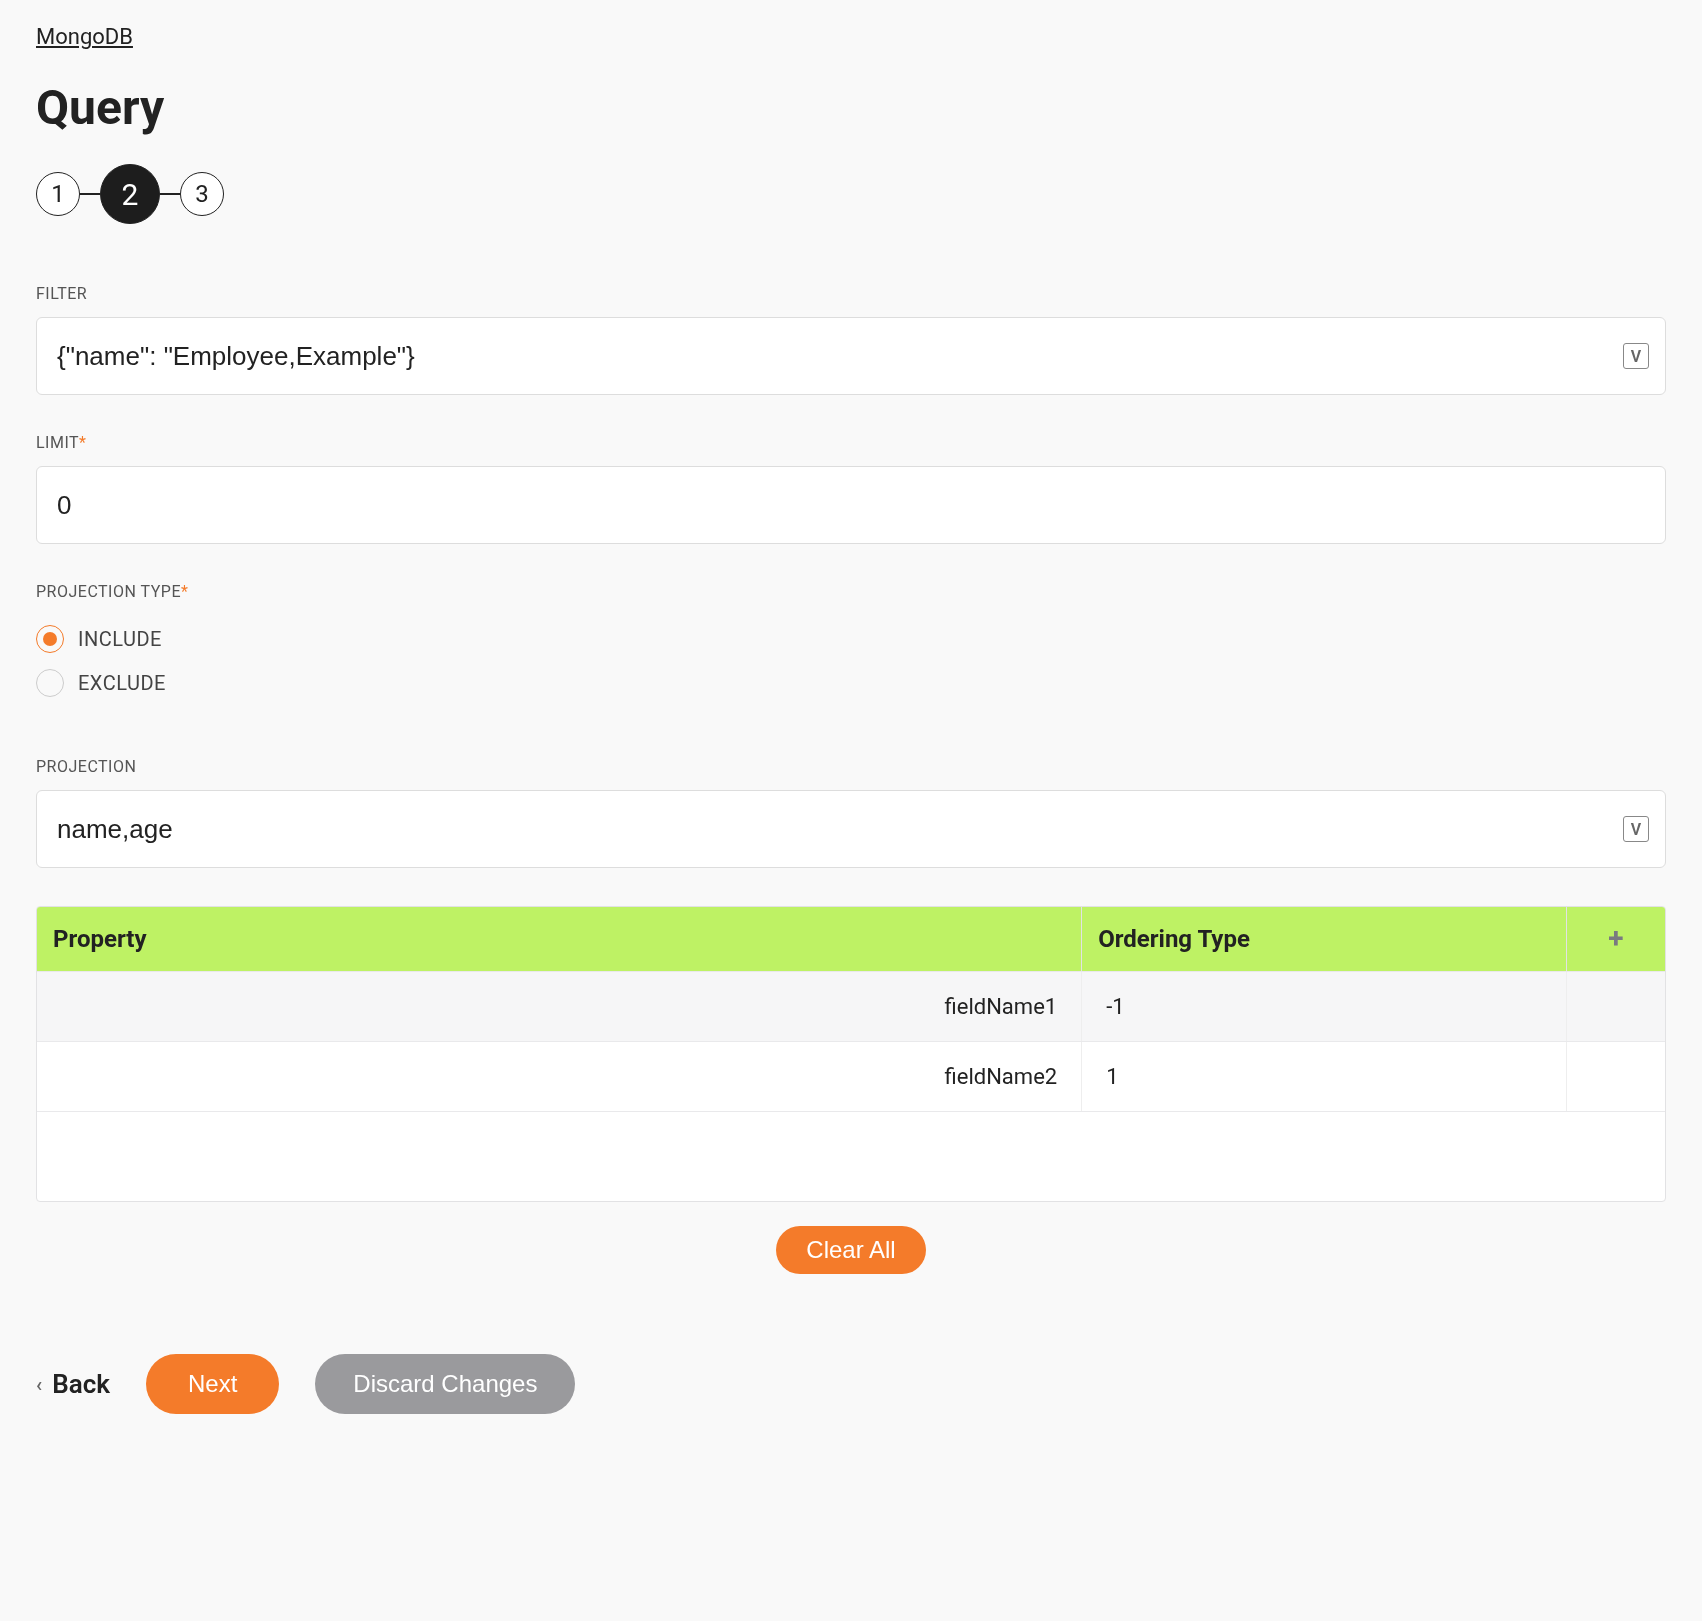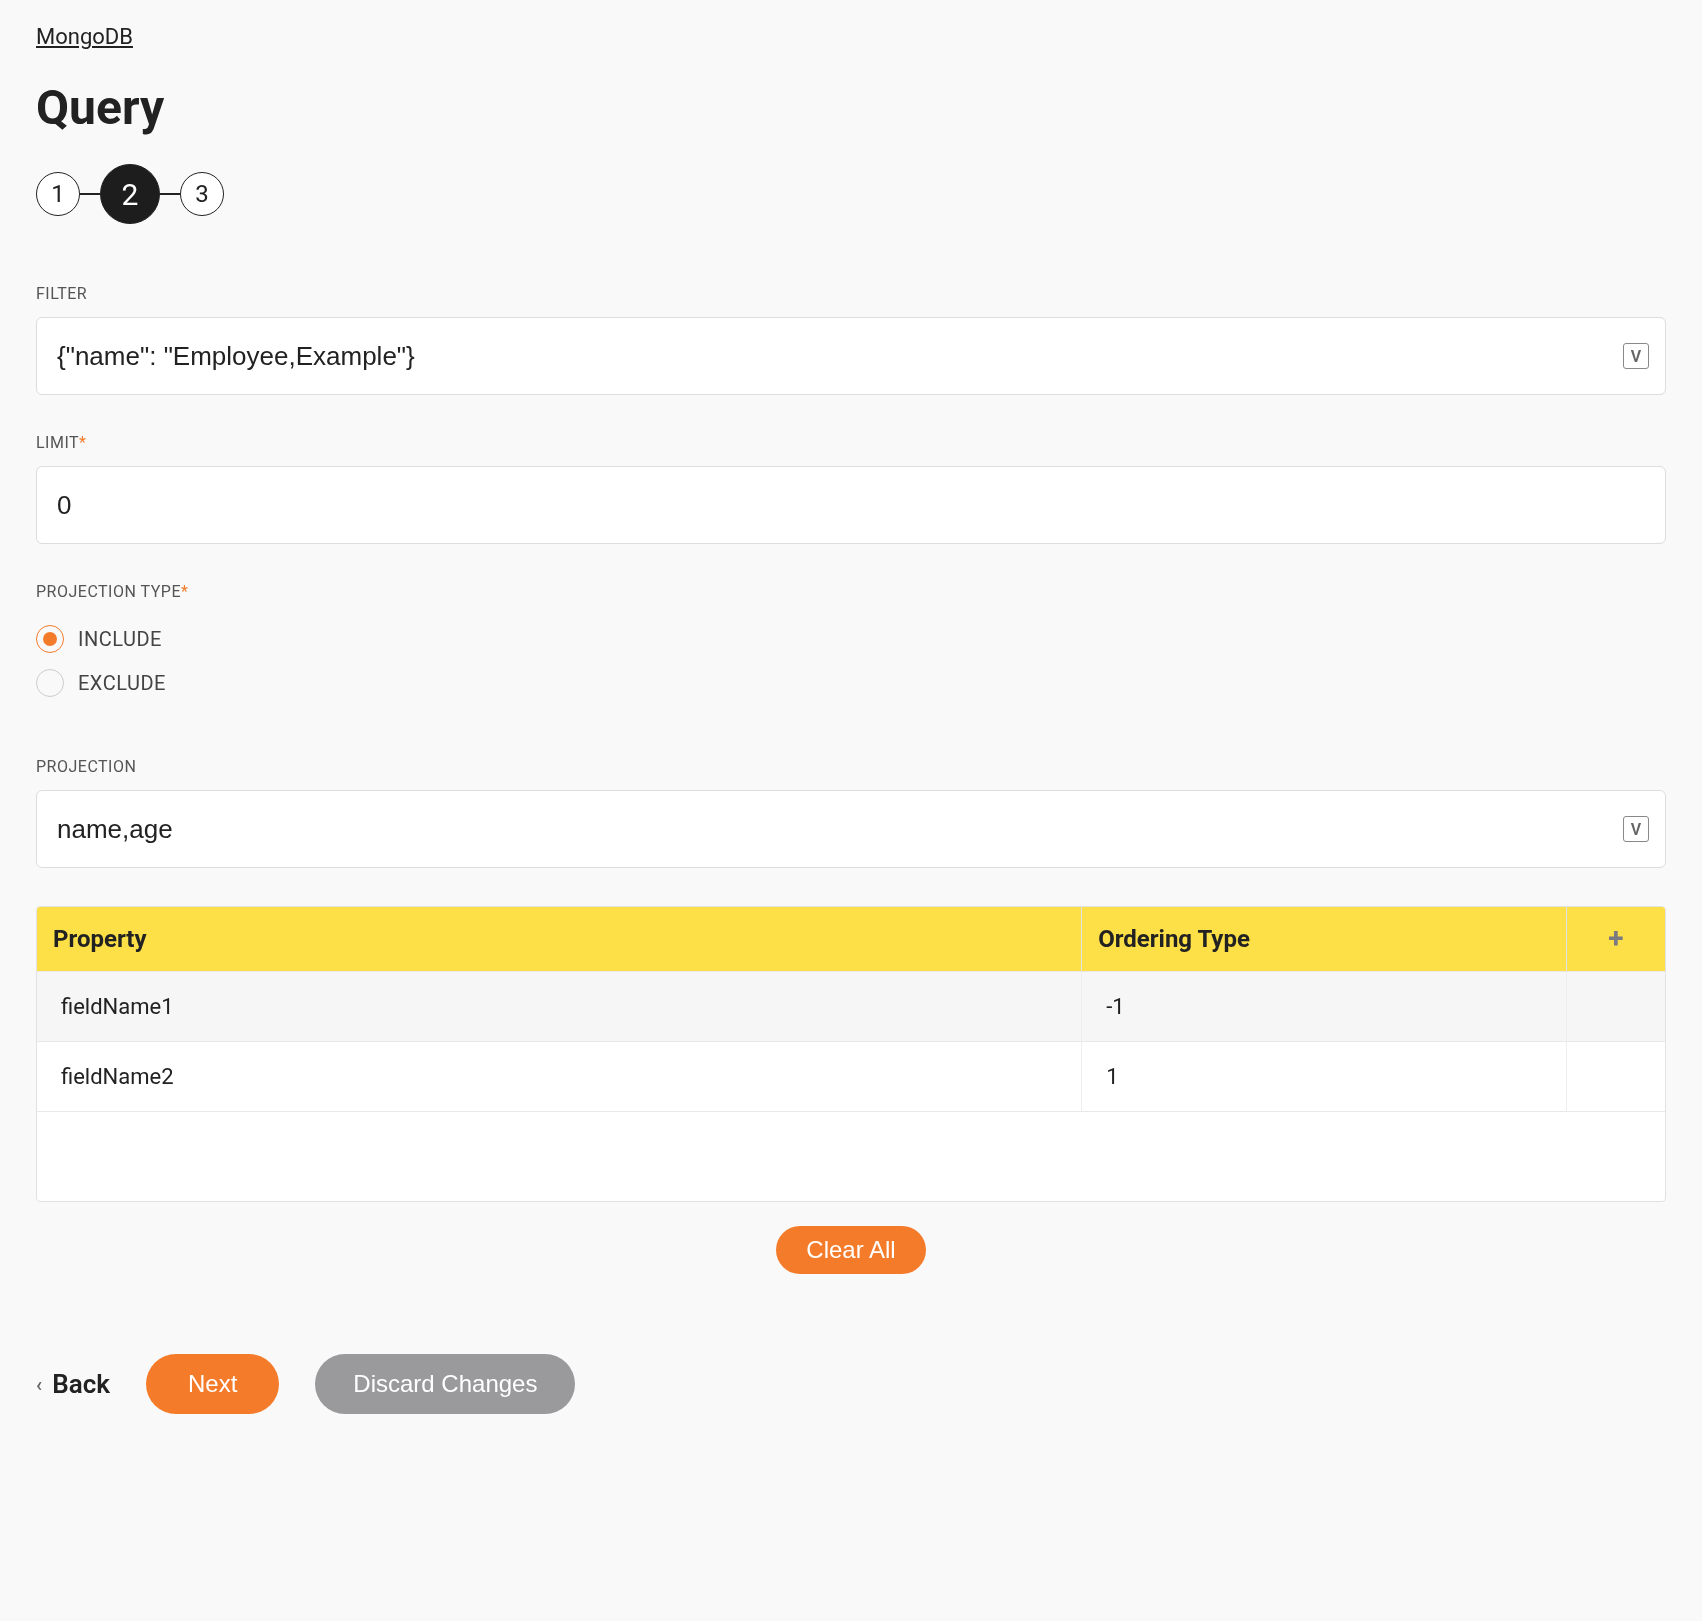--- a/index.html
+++ b/index.html
@@ -132,21 +132,21 @@
   color: #444;
 }
 .sort-table {
   border: 1px solid #e2e2e4;
   border-radius: 4px;
   overflow: hidden;
   background: #fff;
 }
 .sort-header {
   display: flex;
-  background: #fde047;
+  background: #bef264;
 }
 .sort-th {
   font-weight: 700;
   font-size: 24px;
   padding: 18px 16px;
 }
 .th-property { flex: 0 0 64.2%; border-right: 1px solid #e2e2e4;}
 .th-ordering { flex: 1; border-right: 1px solid #e2e2e4;}
 .th-add {
   flex: 0 0 98px;
@@ -163,21 +163,21 @@
 .sort-row {
   display: flex;
   border-top: 1px solid #e9e9eb;
   background: #fff;
 }
 .sort-row.alt { background: #f6f6f7; }
 .sort-td {
   font-size: 22px;
   padding: 22px 24px;
 }
-.td-property { flex: 0 0 64.2%; border-right: 1px solid #eee;}
+.td-property { flex: 0 0 64.2%; border-right: 1px solid #eee; text-align: right;}
 .td-ordering { flex: 1; border-right: 1px solid #eee;}
 .td-action { flex: 0 0 98px; }
 .sort-empty {
   height: 90px;
   border-top: 1px solid #e9e9eb;
 }
 .clear-row {
   display: flex;
   justify-content: center;
   margin-top: 24px;

